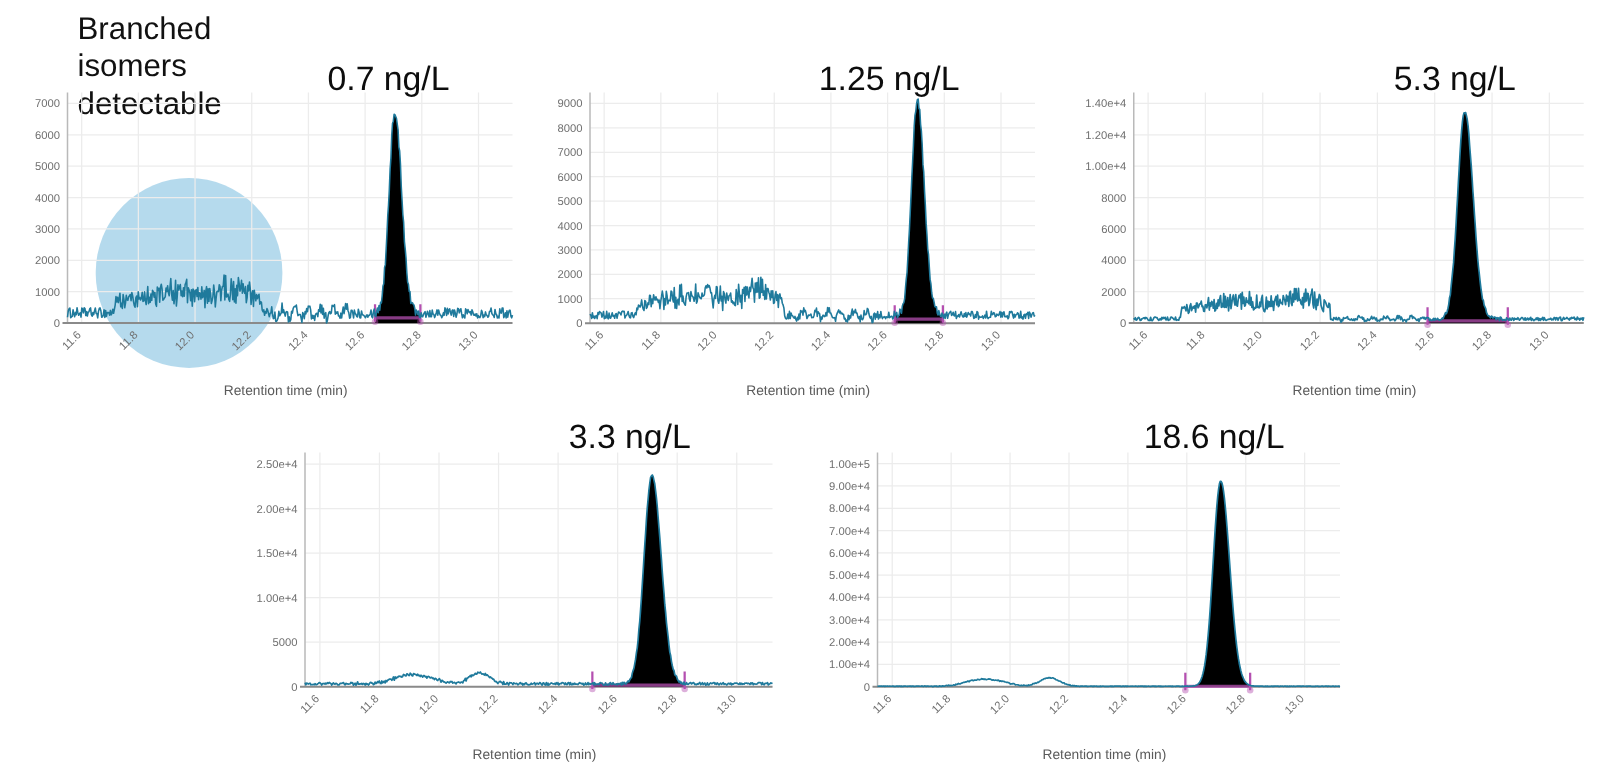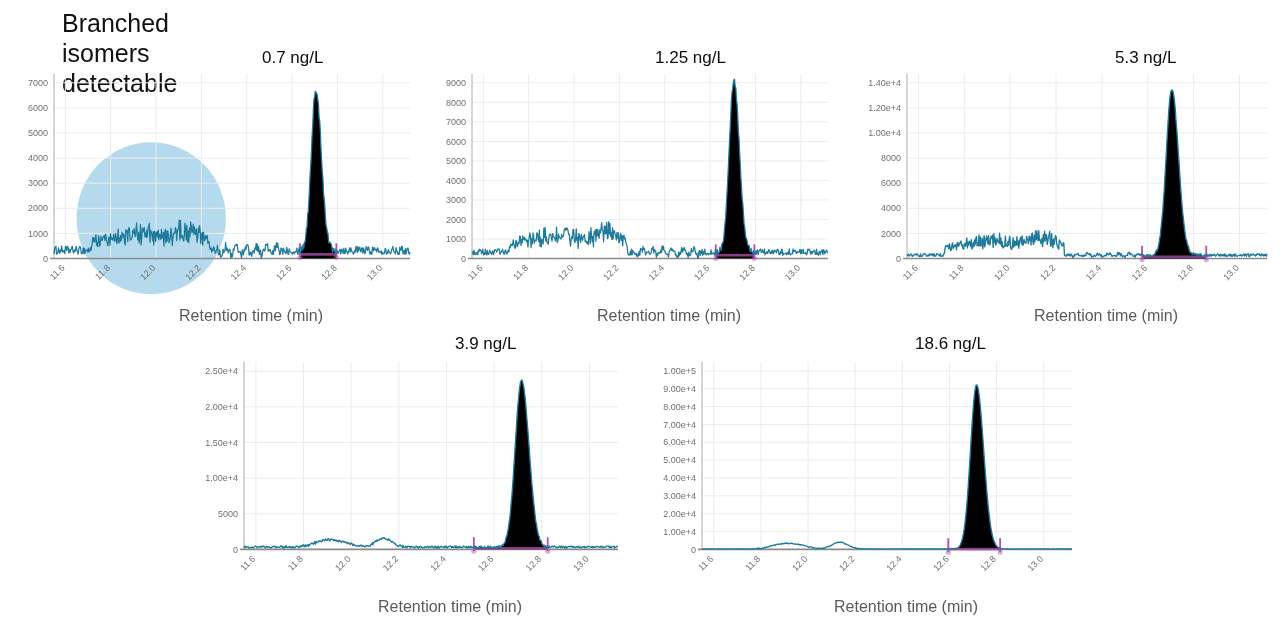--- a/index.html
+++ b/index.html
@@ -4,39 +4,39 @@
 <style>
   html,body{margin:0;padding:0;background:#ffffff;}
   body{
     width:1280px;height:627px;position:relative;overflow:hidden;
     font-family:"Liberation Sans", sans-serif;
     -webkit-font-smoothing:antialiased;
   }
   .panel{position:absolute;}
   .panel-title{
     position:absolute;
-    font-size:17px;
+    font-size:27px;
     color:#0d0d0d;
     white-space:nowrap;
     letter-spacing:0px;
     font-family:"Liberation Sans", sans-serif;
   }
   .plot-svg{position:absolute;left:0;top:0;}
   .annot{
     position:absolute;
     font-size:25px;
     line-height:30px;
     color:#111111;
     text-align:left;
     white-space:pre-line;
     font-family:"Liberation Sans", sans-serif;
   }
   .axis-title{
     position:absolute;
-    font-size:16px;
+    font-size:11px;
     color:#5a5a5a;
     white-space:nowrap;
     font-family:"Liberation Sans", sans-serif;
   }
   text.ytick{
     font-size:9px;fill:#707070;
     font-family:"Liberation Sans", sans-serif;
   }
   text.xtick{
     font-size:9px;fill:#707070;
@@ -240,21 +240,21 @@
         <text class="xtick" x="117.55414012738859" y="211.3692022263451" text-anchor="end" transform="rotate(-45 117.55414012738859 211.3692022263451)">11.8</text>
         <text class="xtick" x="165.1974522292993" y="211.3692022263451" text-anchor="end" transform="rotate(-45 165.1974522292993 211.3692022263451)">12.0</text>
         <text class="xtick" x="212.84076433120998" y="211.3692022263451" text-anchor="end" transform="rotate(-45 212.84076433120998 211.3692022263451)">12.2</text>
         <text class="xtick" x="260.4840764331211" y="211.3692022263451" text-anchor="end" transform="rotate(-45 260.4840764331211 211.3692022263451)">12.4</text>
         <text class="xtick" x="308.12738853503186" y="211.3692022263451" text-anchor="end" transform="rotate(-45 308.12738853503186 211.3692022263451)">12.6</text>
         <text class="xtick" x="355.77070063694293" y="211.3692022263451" text-anchor="end" transform="rotate(-45 355.77070063694293 211.3692022263451)">12.8</text>
         <text class="xtick" x="403.41401273885367" y="211.3692022263451" text-anchor="end" transform="rotate(-45 403.41401273885367 211.3692022263451)">13.0</text>
       </svg>
       <div class="axis-title" style="left: 192px; top: 250px;">Retention time (min)</div>
     </div>
-    <div class="panel-title" style="left: 455px; top: 334px;">3.9 ng/L</div>
+    <div class="panel-title" style="left: 455px; top: 334px;">3.3 ng/L</div>
     <div class="panel" style="left: 640px; top: 348px; width: 440px; height: 268px;">
       <svg class="plot-svg" width="440" height="268">
         <g>
           <line x1="62" x2="432" y1="201.36059479553904" y2="201.36059479553904" stroke="#ececec" stroke-width="1"></line>
           <line x1="62" x2="432" y1="183.51672862453532" y2="183.51672862453532" stroke="#ececec" stroke-width="1"></line>
           <line x1="62" x2="432" y1="165.6728624535316" y2="165.6728624535316" stroke="#ececec" stroke-width="1"></line>
           <line x1="62" x2="432" y1="147.8289962825279" y2="147.8289962825279" stroke="#ececec" stroke-width="1"></line>
           <line x1="62" x2="432" y1="129.98513011152417" y2="129.98513011152417" stroke="#ececec" stroke-width="1"></line>
           <line x1="62" x2="432" y1="112.14126394052045" y2="112.14126394052045" stroke="#ececec" stroke-width="1"></line>
           <line x1="62" x2="432" y1="94.29739776951672" y2="94.29739776951672" stroke="#ececec" stroke-width="1"></line>

